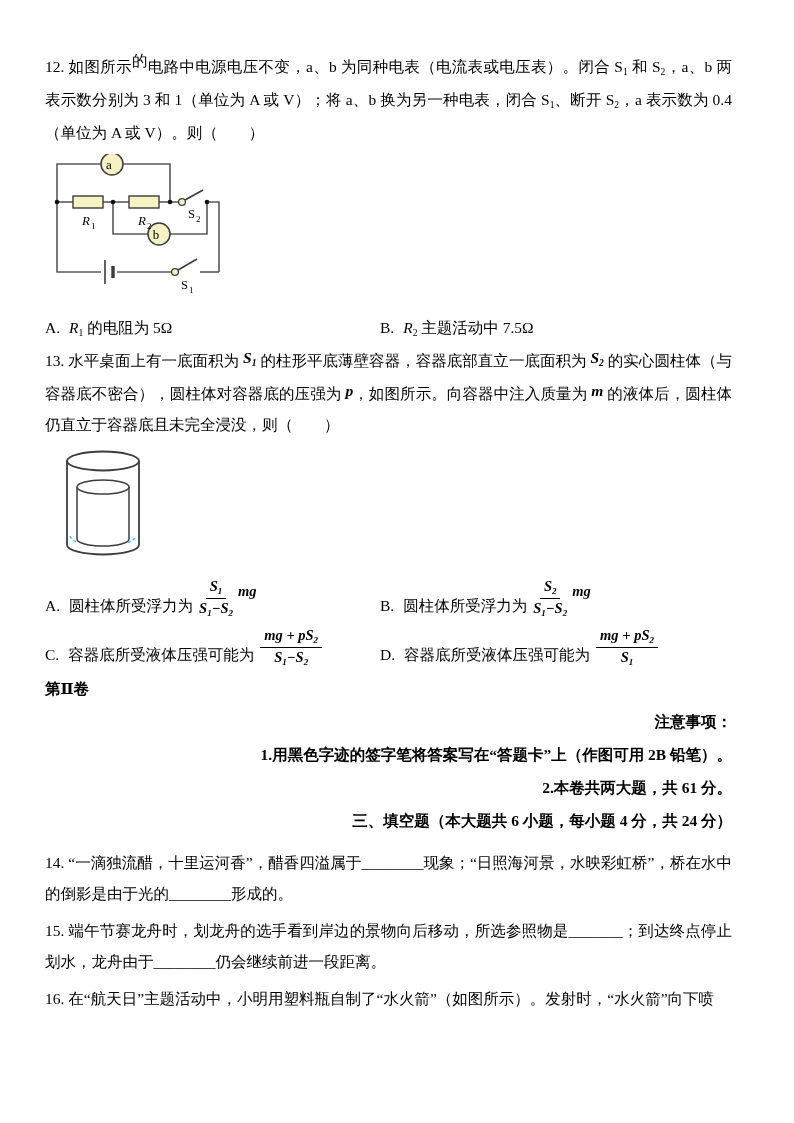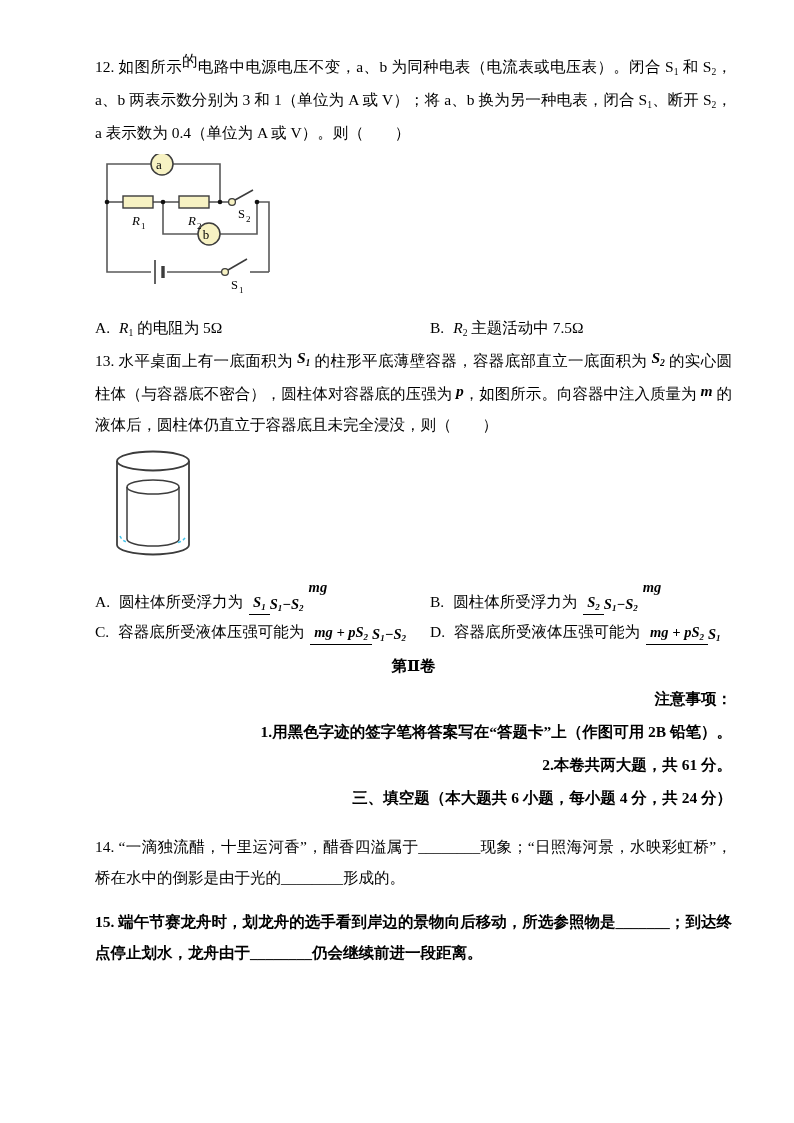--- a/index.html
+++ b/index.html
@@ -6,56 +6,56 @@
   .page{
     position:relative;
     width:794px;height:1123px;
     background:#ffffff;
     color:#000;
     font-family:"Liberation Serif","DejaVu Serif",serif;
     font-size:15.5px;
     line-height:31px;
     overflow:hidden;
     box-sizing:border-box;
-    padding:51px 62px 0 95px;
+    padding:51px 62px 0 45px;
   }
   .para{text-align:justify;}
   .sup{position:relative;top:-6px;}
   .sb{font-size:0.62em;position:relative;top:0.32em;}
   .ri{font-style:italic;}
   .v{font-style:italic;font-weight:bold;position:relative;top:-3px;}
   .vsb{font-style:italic;font-weight:bold;font-size:0.62em;}
 
   .fig-circuit{margin:6px 0 0 2px;}
   .fig-container{margin:8px 0 0 12px;}
 
   .opt-row{display:flex;}
   .opt{white-space:nowrap;}
   .opt-first{width:335px;flex:0 0 335px;}
   .opt .lbl{margin-right:9px;}
 
   .math-row{display:flex;align-items:flex-end;margin-top:6px;}
   .math-opt{display:flex;align-items:flex-end;white-space:nowrap;line-height:22px;padding-bottom:2px;}
   .math-opt .lbl{margin-right:9px;}
   .frac{
-    display:inline-flex;flex-direction:row;align-items:center;
+    display:inline-flex;flex-direction:column;align-items:center;
     font-weight:bold;font-style:italic;font-size:14.5px;line-height:17px;
     margin:0 2px 0 6px;position:relative;top:2px;
   }
   .frac .num{border-bottom:1.5px solid #000;padding:0 4px 1px;}
   .frac .den{padding-top:1px;font-family:Liberation Serif, serif;}
   .math-suffix{font-weight:bold;font-style:italic;font-size:14.5px;margin:0 0 15px 3px;}
 
-  .center-title{text-align:center;font-weight:bold;line-height:33px;margin-top:4px;}
+  .center-title{text-align:left;font-weight:bold;line-height:33px;margin-top:4px;}
   .bold-line{font-weight:bold;line-height:33px;text-align:right;}
 
   .q13{}
   .q12-row1{margin-top:6px;}
-  .q14{margin-top:17px;}
-  .q15{margin-top:13px;font-weight:bold;}
+  .q14{margin-top:10px;}
+  .q15{margin-top:6px;}
   .q16{margin-top:6px;}
 
   svg text{font-family:"Liberation Serif","DejaVu Serif",serif;}
   .lbl-i{font-style:italic;font-size:13px;}
   .lbl-s{font-size:12.5px;}
   .lbl-sub{font-size:9px;}
   .meter-letter{font-size:13px;}
 </style>
 </head>
 <body>
@@ -203,14 +203,15 @@
   
   <div class="center-title">第Ⅱ卷</div>
   <div class="bold-line">注意事项：</div>
   <div class="bold-line">1.用黑色字迹的签字笔将答案写在“答题卡”上（作图可用 2B 铅笔）。</div>
   <div class="bold-line">2.本卷共两大题，共 61 分。</div>
   <div class="bold-line">三、填空题（本大题共 6 小题，每小题 4 分，共 24 分）</div>
 
   
   <div class="para q14"><span>14. “一滴独流醋，十里运河香”，醋香四溢属于________现象；“日照海河景，水映彩虹桥”，桥在水中的倒影是由于光的________形成的。</span></div>
   <div class="para q15"><span>15. 端午节赛龙舟时，划龙舟的选手看到岸边的景物向后移动，所选参照物是_______；到达终点停止划水，龙舟由于________仍会继续前进一段距离。</span></div>
+  <div class="para q16"><span>16. 在“航天日”主题活动中，小明用塑料瓶自制了“水火箭”（如图所示）。发射时，“水火箭”向下喷</span></div>
 
 </div>
 
 </body></html>

